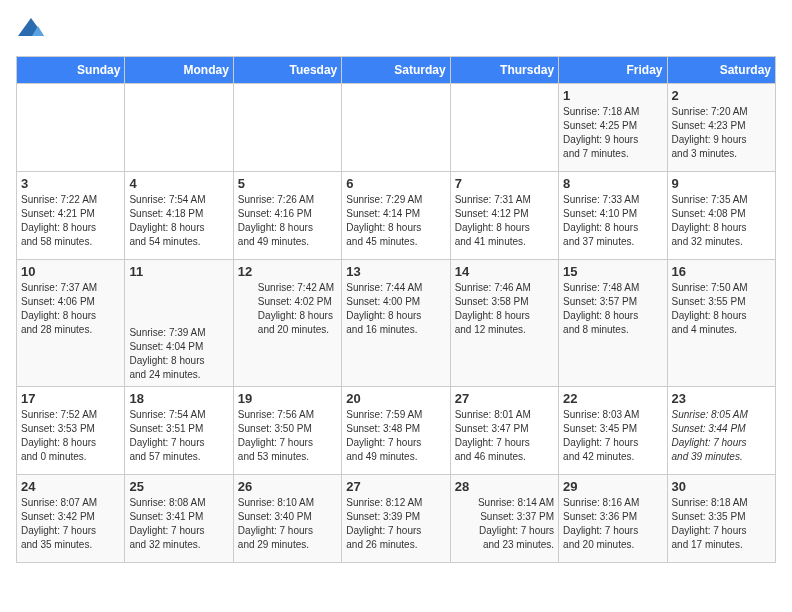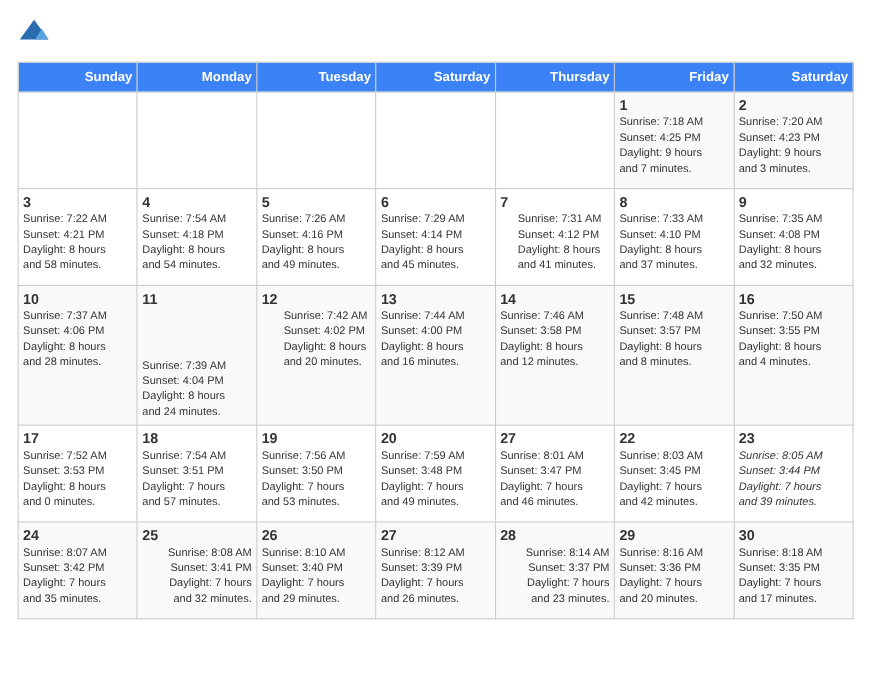--- a/index.html
+++ b/index.html
@@ -166,21 +166,21 @@
         </td>
         <td>
           <span class="day-number">6</span>
           <div class="day-info" style="white-space: pre-line;">Sunrise: 7:29 AM
 Sunset: 4:14 PM
 Daylight: 8 hours
 and 45 minutes.</div>
         </td>
         <td>
           <span class="day-number">7</span>
-          <div class="day-info" style="white-space: pre-line; margin-left: 16px;">Sunrise: 7:31 AM
+          <div class="day-info" style="white-space: pre-line;">Sunrise: 7:31 AM
 Sunset: 4:12 PM
 Daylight: 8 hours
 and 41 minutes.</div>
         </td>
         <td>
           <span class="day-number">8</span>
           <div class="day-info" style="white-space: pre-line;">Sunrise: 7:33 AM
 Sunset: 4:10 PM
 Daylight: 8 hours
 and 37 minutes.</div>
@@ -298,21 +298,21 @@
       <tr>
         <td>
           <span class="day-number">24</span>
           <div class="day-info" style="white-space: pre-line;">Sunrise: 8:07 AM
 Sunset: 3:42 PM
 Daylight: 7 hours
 and 35 minutes.</div>
         </td>
         <td>
           <span class="day-number">25</span>
-          <div class="day-info" style="white-space: pre-line; text-align: right;">Sunrise: 8:08 AM
+          <div class="day-info" style="white-space: pre-line;">Sunrise: 8:08 AM
 Sunset: 3:41 PM
 Daylight: 7 hours
 and 32 minutes.</div>
         </td>
         <td>
           <span class="day-number">26</span>
           <div class="day-info" style="white-space: pre-line;">Sunrise: 8:10 AM
 Sunset: 3:40 PM
 Daylight: 7 hours
 and 29 minutes.</div>

